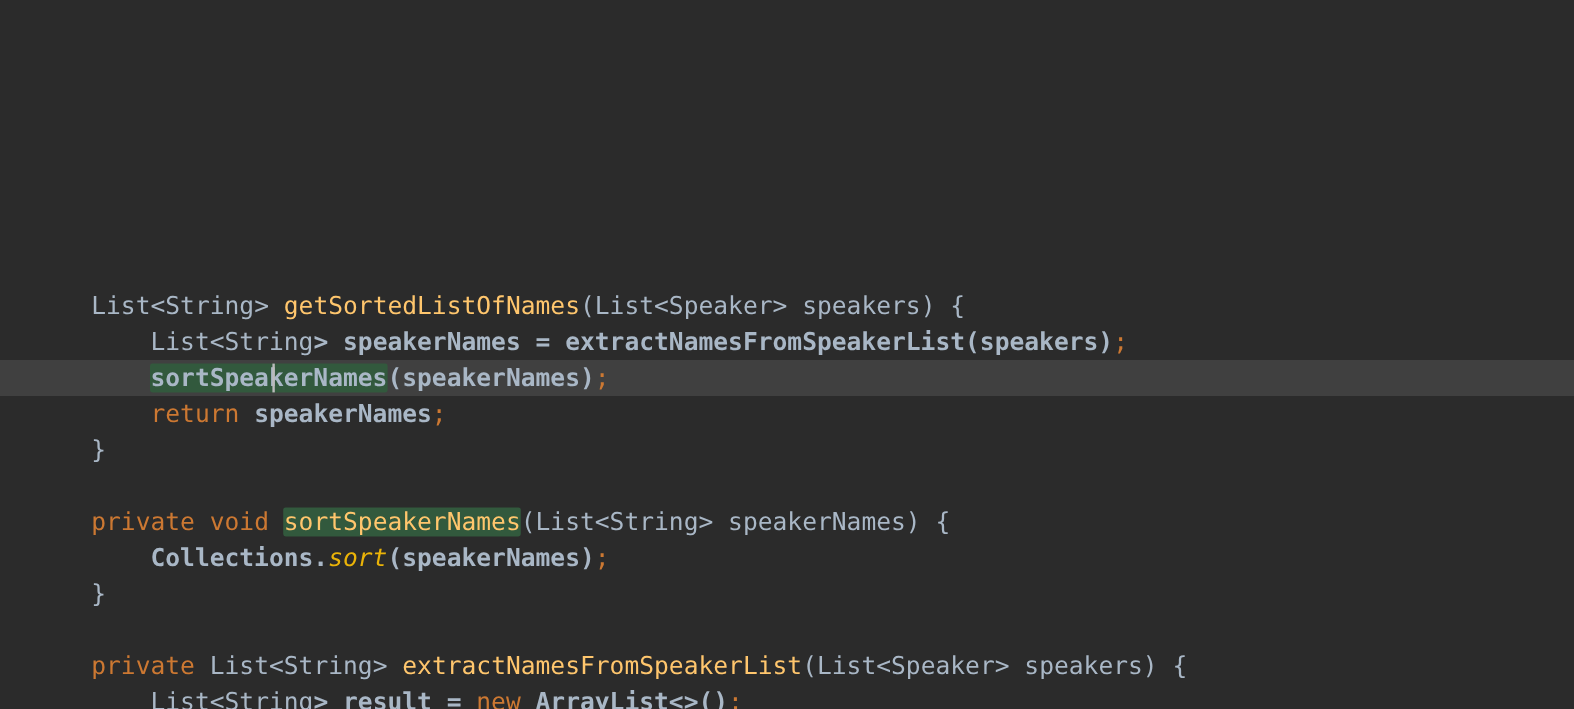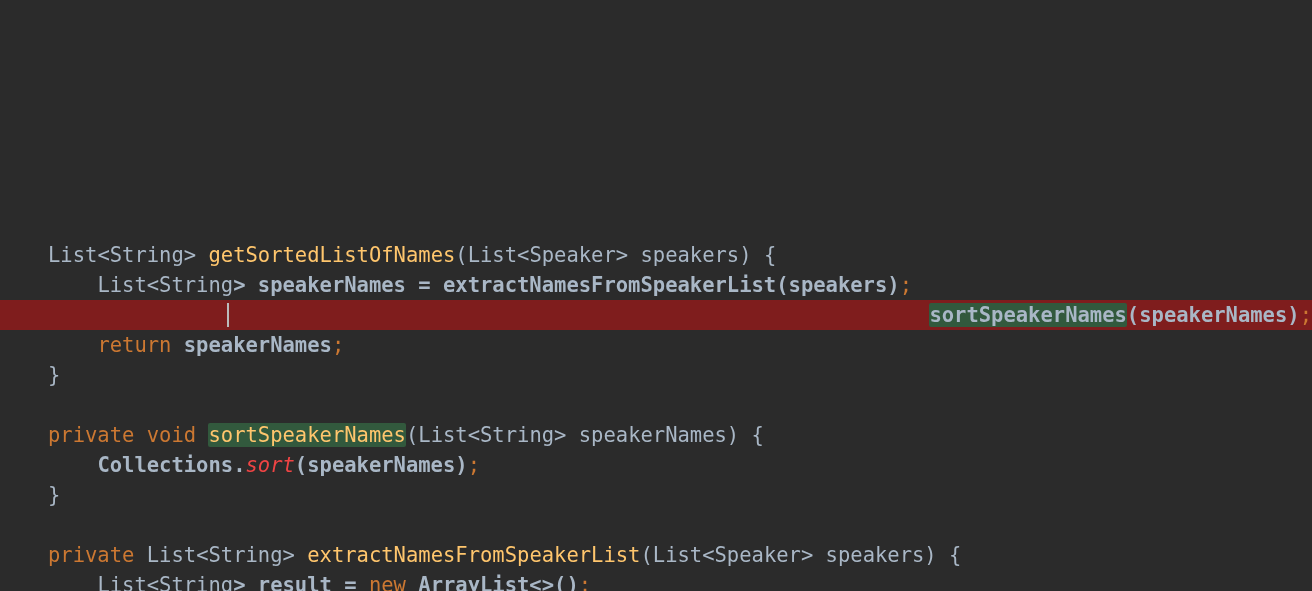--- a/index.html
+++ b/index.html
@@ -21,33 +21,32 @@
   }
   .code-area {
     position: absolute;
     left: 0;
     right: 0;
     top: 0;
     bottom: 0;
   }
   .line {
     height: 30px;
-    padding-left: 48px;
+    padding-left: 76px;
     position: relative;
   }
   .current-line {
-    background: #7f1d1d;
-    text-align: right;
+    background: #404040;
   }
   .kw      { color: #cc7832; }       
   .type    { color: #a9b7c6; }       
   .method-decl { color: #ffc66d; }   
   .ident   { color: #a9b7c6; font-weight: bold; }
   .punct   { color: #a9b7c6; }
-  .static-call { color: #ef4444; font-style: italic; } 
+  .static-call { color: #eab308; font-style: italic; } 
   .highlight-usage {
     background: #32593d;
     border-radius: 2px;
   }
   .caret {
     position: absolute;
     width: 2px;
     height: 24px;
     background: #bbbbbb;
     top: 3px;

